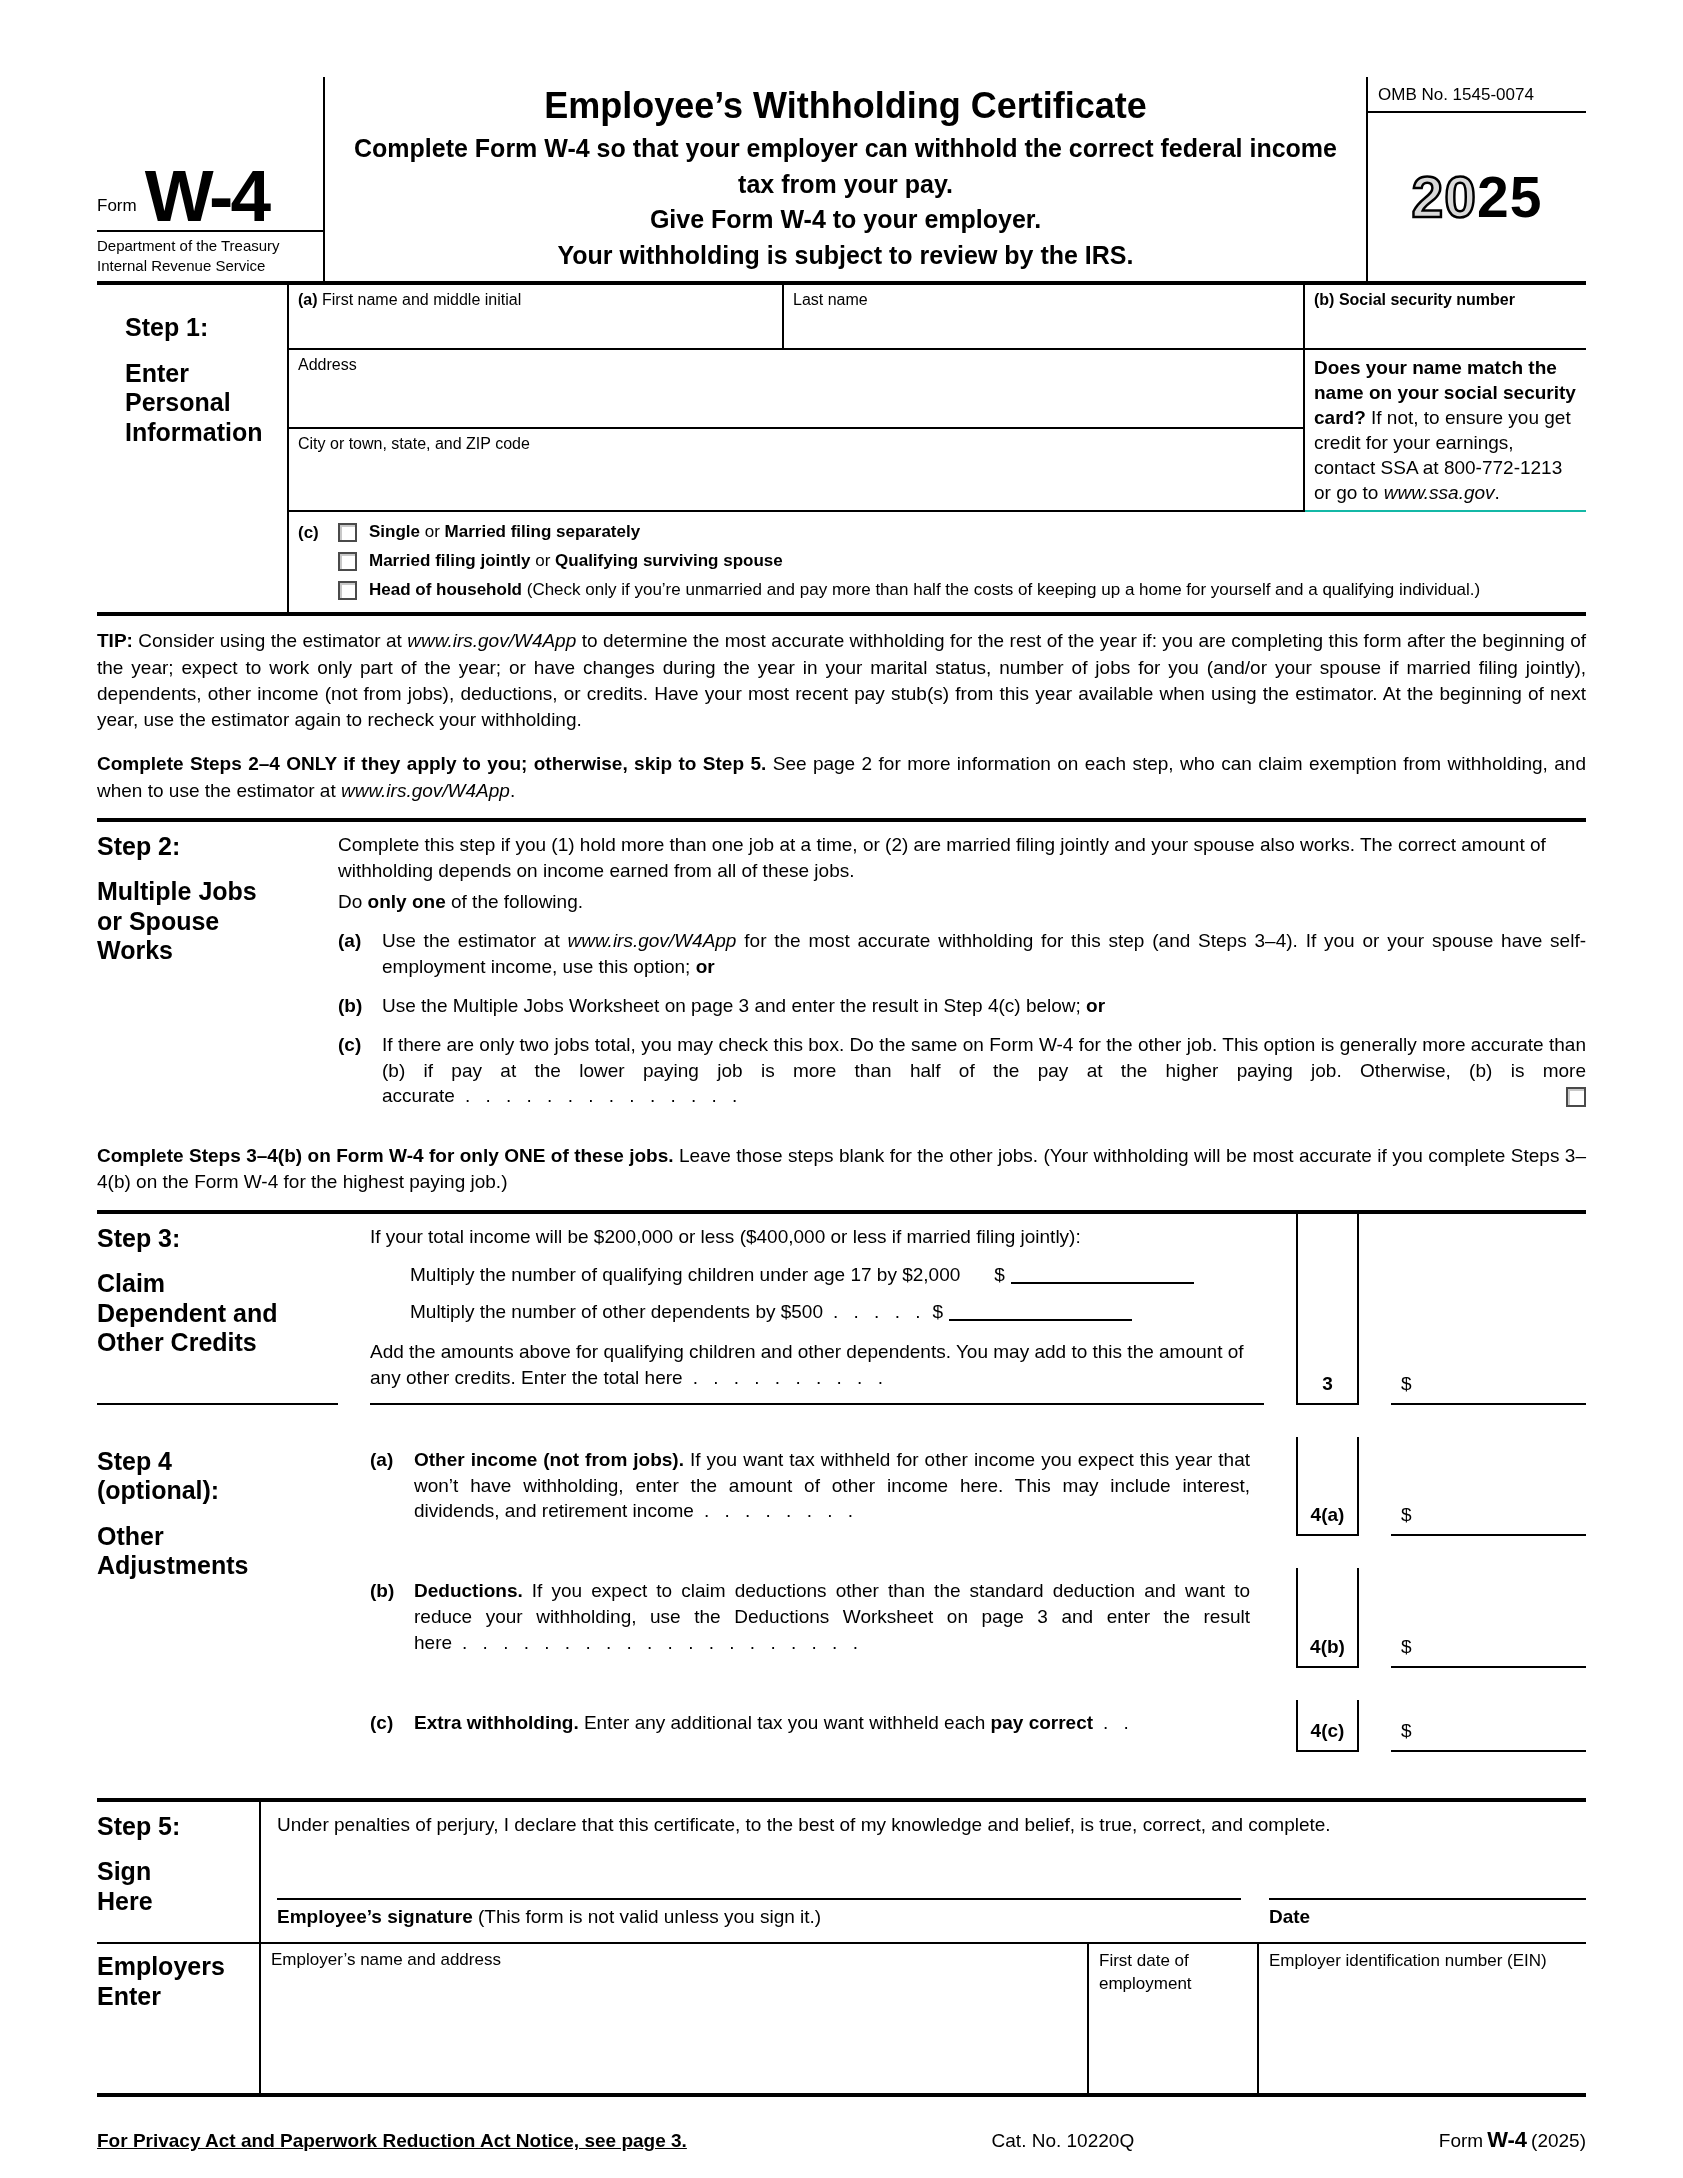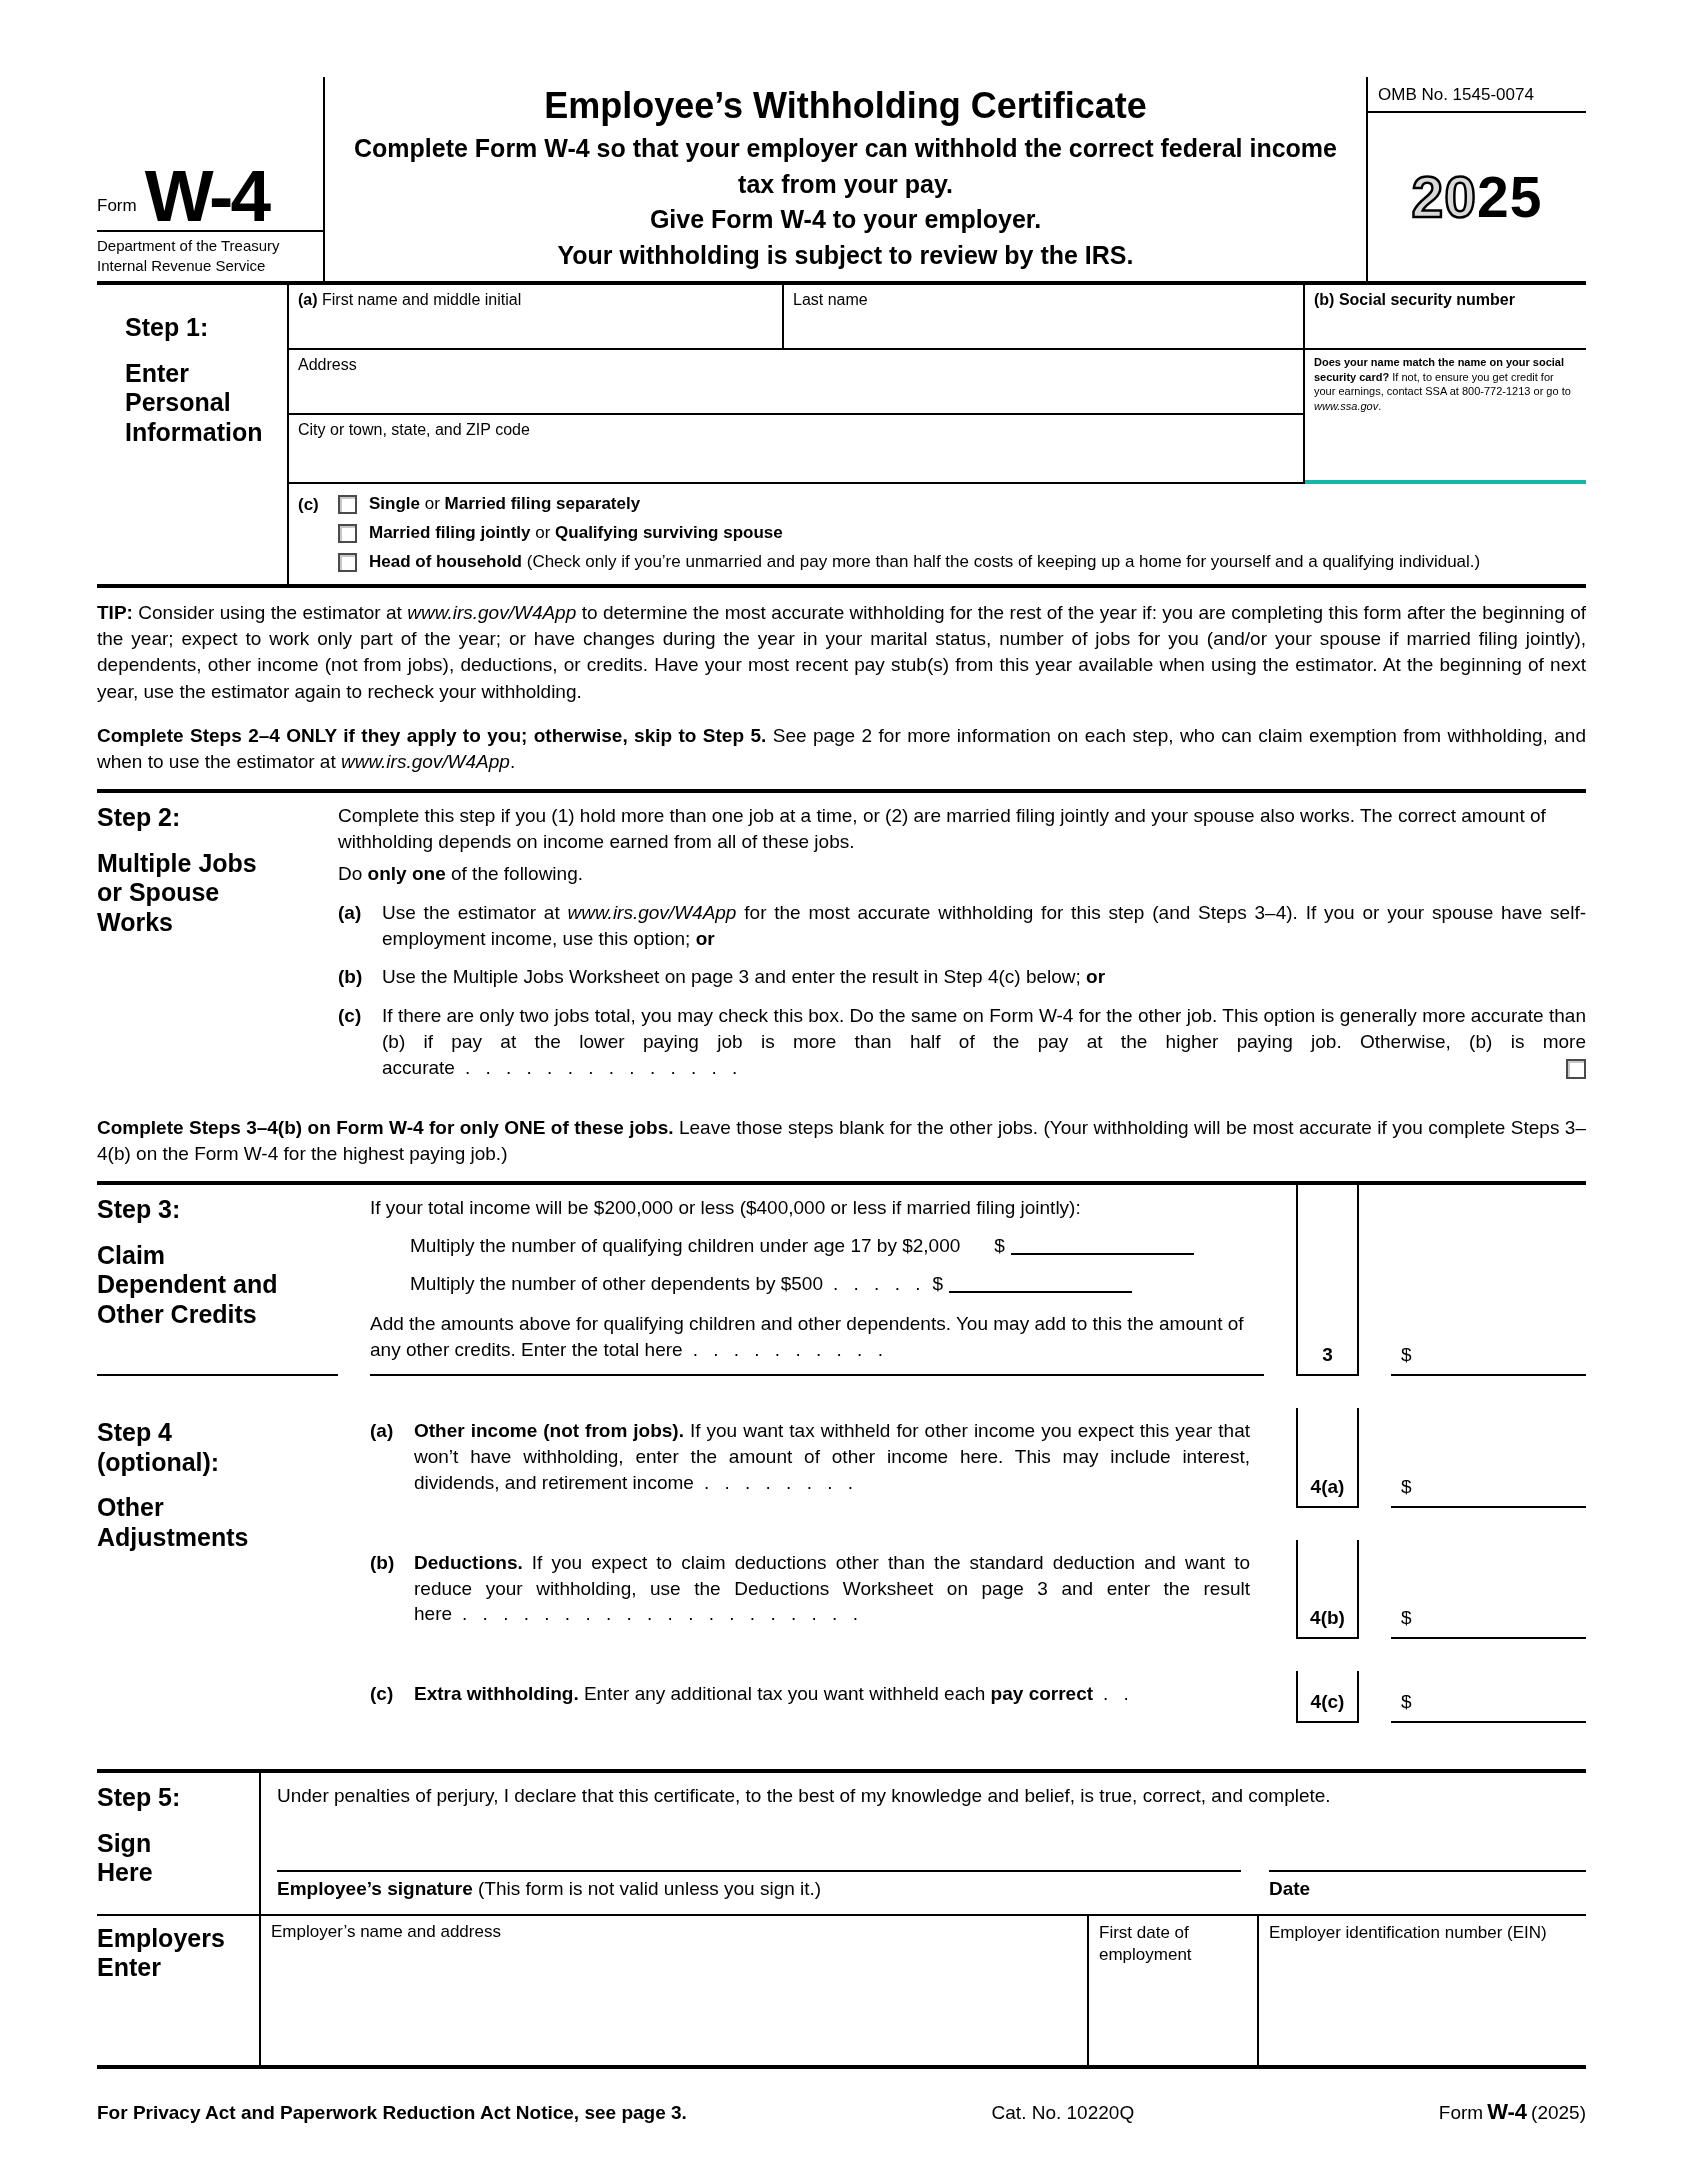--- a/index.html
+++ b/index.html
@@ -29,21 +29,21 @@
   .s1-label { width:162px; flex-shrink:0; padding-top:28px;margin-left:28px; }
   .step-title { font-size:25px; font-weight:bold; line-height:1.18; }
   .step-sub { font-size:25px; font-weight:bold; line-height:1.18; margin-top:16px; }
   .s1-fields { flex:1; border-left:2px solid #000; display:grid; grid-template-columns:495px 1fr 281px; }
   .cell { padding:5px 9px; }
   .cl { font-size:16px; line-height:1.2; }
   .f-first { grid-area:1/1/2/2; border-right:2px solid #000; border-bottom:2px solid #000; min-height:65px; }
   .f-last  { grid-area:1/2/2/3; border-right:2px solid #000; border-bottom:2px solid #000; }
   .f-ssn   { grid-area:1/3/2/4; border-bottom:2px solid #000; }
   .f-addr  { grid-area:2/1/3/3; border-right:2px solid #000; border-bottom:2px solid #000; min-height:65px; }
-  .f-ssa   { grid-area:2/3/4/4; border-bottom:4px solid #14b8a6; font-size:11px; line-height:1.32; }
+  .f-ssa   { grid-area:2/3/4/4; border-bottom:2px solid #14b8a6; font-size:19px; line-height:1.32; }
   .f-city  { grid-area:3/1/4/3; border-right:2px solid #000; border-bottom:2px solid #000; min-height:69px; }
   .f-filing{ grid-area:4/1/5/4; display:flex; padding:10px 9px 12px; }
   .c-marker { font-size:17px; font-weight:bold; width:40px; flex-shrink:0; padding-top:1px; }
   .filing-option { margin-bottom:9px; font-size:17px; display:flex; align-items:flex-start; }
   .filing-option:last-child { margin-bottom:0; }
   .checkbox { display:inline-block; width:19px; height:19px; border:2px solid #4a4a4a; background:#fff; box-shadow:inset 2px 2px 0 #c8c8c8; flex-shrink:0; margin-right:12px; margin-top:1px; }
 
   
   .tip  { font-size:19px; line-height:1.38; text-align:justify; margin-top:12px; }
   .note { font-size:19px; line-height:1.38; text-align:justify; margin:18px 0 14px; }
@@ -95,21 +95,21 @@
   
   .employers { display:flex; border-top:2px solid #000; border-bottom:4px solid #000; }
   .emp-label { width:162px; flex-shrink:0; padding-top:8px; font-size:25px; font-weight:bold; line-height:1.18; }
   .emp-fields { flex:1; border-left:2px solid #000; display:flex; align-items:stretch; }
   .emp-name { flex:1; padding:6px 10px; font-size:17px; min-height:149px; }
   .emp-date { width:170px; border-left:2px solid #000; padding:6px 10px; font-size:17px; line-height:1.3; }
   .emp-ein { width:329px; border-left:2px solid #000; padding:6px 10px; font-size:17px; line-height:1.3; }
 
   
   .footer { display:flex; align-items:baseline; margin-top:30px; font-size:19px; }
-  .f-privacy { font-weight:bold; }
+  .f-privacy { font-weight:bold;text-decoration:underline; }
   .f-cat { flex:1; text-align:center; }
   .fw4 { font-weight:bold; font-size:22px; margin:0 4px; }
 </style>
 </head>
 <body>
 
 <div class="page">
 
   <header class="hdr">
     <div class="hdr-left">

